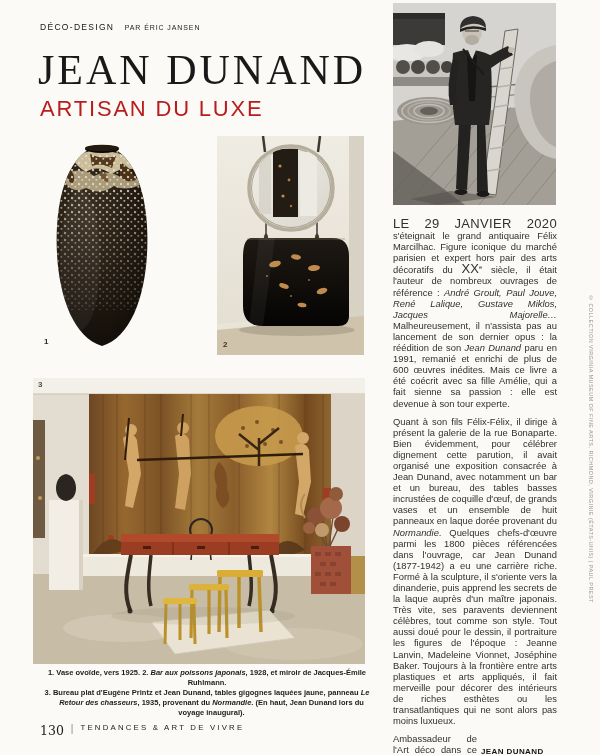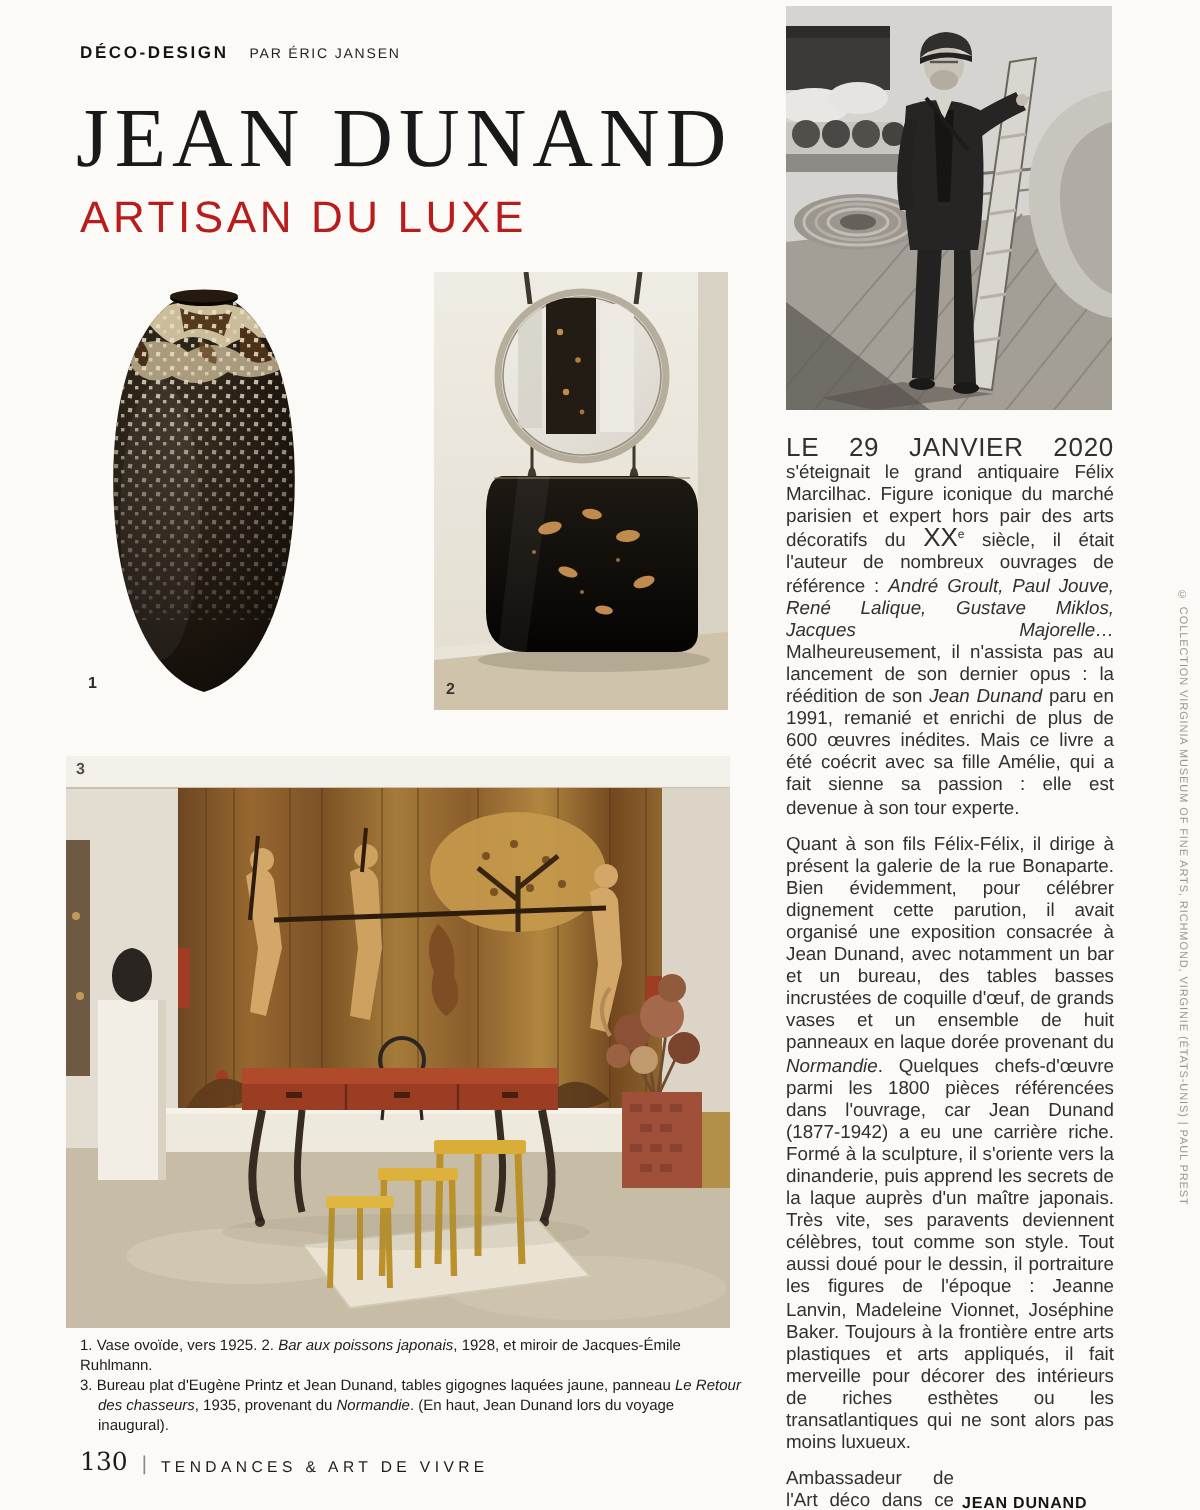--- a/index.html
+++ b/index.html
@@ -3,21 +3,21 @@
 <meta charset="utf-8">
 <style>
   html,body{margin:0;padding:0;background:#e8e8e8;}
   .page{
     position:relative;width:600px;height:755px;margin:0 auto;
     background:#fbfaf7;overflow:hidden;
     font-family:"Liberation Sans",sans-serif;color:#2f2f2f;
   }
   
   .kicker{position:absolute;left:40px;top:16px;white-space:nowrap;}
-  .kicker-main{font-size:8.5px;font-weight:700;letter-spacing:1.3px;color:#141414;}
+  .kicker-main{font-size:8.5px;font-weight:400;letter-spacing:1.3px;color:#141414;}
   .kicker-by{font-size:7px;letter-spacing:.9px;color:#222;margin-left:6px;}
   .title{
     position:absolute;left:38px;top:46px;margin:0;
     font-family:"Liberation Serif",serif;font-weight:400;
     font-size:42px;letter-spacing:3px;color:#191919;
   }
   .subtitle{
     position:absolute;left:40px;top:96px;margin:0;
     font-size:22px;font-weight:400;letter-spacing:1.8px;color:#b91c1c;
   }
@@ -42,23 +42,23 @@
   .seg-caps{font-size:13px;letter-spacing:.35px;}
   .seg-sc{text-transform:uppercase;font-size:13px;}
   .seg-sup{vertical-align:super;font-size:6px;line-height:0;}
   .last-row{display:flex;align-items:flex-start;}
   .p3{width:84px;flex:none;margin:0;}
   .book{width:76px;margin-left:4px;padding-top:13px;text-align:left;}
   .book-title{font-size:8px;font-weight:700;letter-spacing:.4px;color:#141414;margin-bottom:2px;}
   .book-details{font-size:7.4px;line-height:9.8px;font-weight:700;color:#2c2c2c;}
   
   .captions{position:absolute;left:40px;top:668px;width:334px;}
-  .cap{margin:0;font-size:7.5px;line-height:10px;font-weight:400;color:#1c1c1c;text-align:left;}
+  .cap{margin:0;font-size:7.5px;line-height:10px;font-weight:700;color:#1c1c1c;text-align:center;}
   .cap-hang{padding-left:9px;text-indent:-9px;}
-  .footer{position:absolute;left:40px;top:723px;display:flex;align-items:flex-end;}
+  .footer{position:absolute;left:40px;top:723px;display:flex;align-items:flex-start;}
   .folio{font-family:"DejaVu Serif",serif;font-size:12.5px;color:#1c1c1c;}
   .fsep{margin:0 7px;font-size:10px;color:#888;font-weight:400;}
   .fmag{font-size:7.8px;letter-spacing:2.2px;color:#1c1c1c;}
   
   .credit{
     position:absolute;right:6px;top:295px;height:410px;
     writing-mode:vertical-rl;
     font-size:5.5px;letter-spacing:.45px;color:#9a968f;white-space:nowrap;
   }
 </style>

